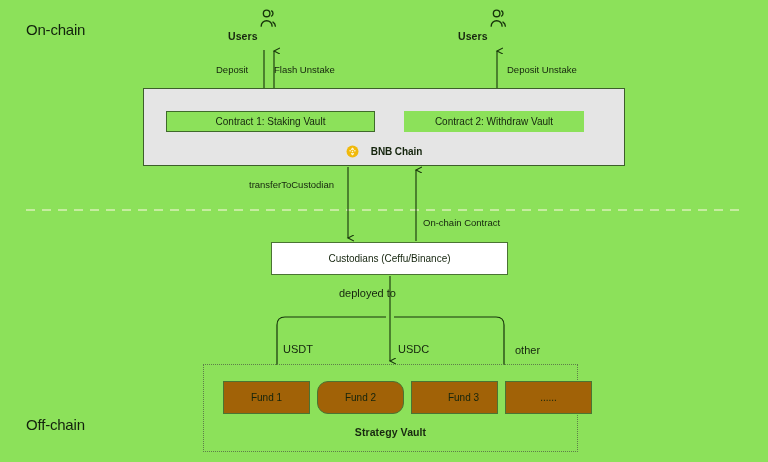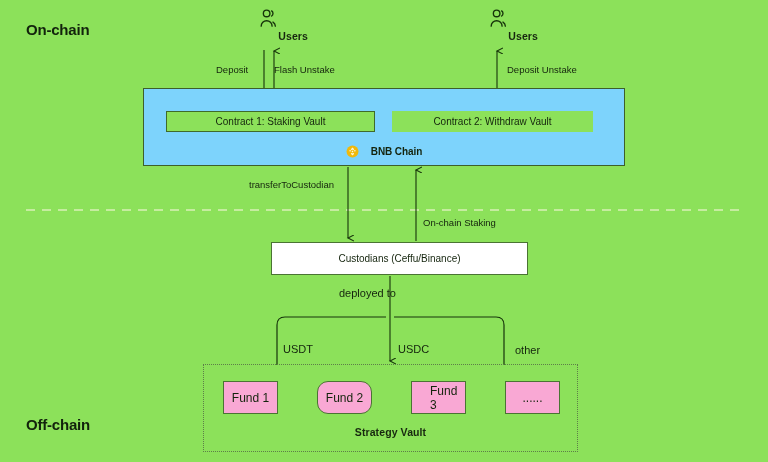--- a/index.html
+++ b/index.html
@@ -25,33 +25,33 @@
     left: 0;
     top: 0;
     width: 768px;
     height: 462px;
     pointer-events: none;
   }
 
   
   .section-title {
     position: absolute;
-    font-weight: bold;
+    font-weight: normal;
     font-size: 15px;
     color: #12220c;
     letter-spacing: -0.2px;
   }
   #title-onchain  { left: 26px; top: 21px; }
   #title-offchain { left: 26px; top: 416px; }
 
   
   .users-group {
     position: absolute;
     width: 80px;
-    text-align: right;
+    text-align: left;
   }
   #users-left  { left: 228px; top: 8px; }
   #users-right { left: 458px; top: 8px; }
   .users-icon {
     display: block;
     margin: 0 auto 2px auto;
     width: 22px;
     height: 20px;
   }
   .users-label {
@@ -61,21 +61,21 @@
     letter-spacing: 0.1px;
   }
 
   
   #bnb-panel {
     position: absolute;
     left: 143px;
     top: 88px;
     width: 482px;
     height: 78px;
-    background: #7dd3fc;
+    background: #e5e5e5;
     border: 1.4px solid #3d5f2b;
     box-sizing: border-box;
   }
   .contract-box {
     position: absolute;
     height: 21px;
     background: #8ce15a;
     box-sizing: border-box;
     font-size: 10px;
     color: #14240d;
@@ -83,23 +83,23 @@
     align-items: center;
     justify-content: center;
   }
   #contract-1 {
     left: 22px;
     top: 22px;
     width: 209px;
     border: 1.2px solid #3f6a2a;
   }
   #contract-2 {
-    left: 248px;
+    left: 260px;
     top: 22px;
-    width: 201px;
+    width: 180px;
     border: none;
   }
   #bnb-brand {
     position: absolute;
     left: 0;
     right: 0;
     top: 56px;
     display: flex;
     align-items: center;
     justify-content: center;
@@ -112,21 +112,21 @@
     color: #14240d;
     letter-spacing: -0.1px;
     padding-left: 7px;
   }
 
   
   #custodians-box {
     position: absolute;
     left: 271px;
     top: 242px;
-    width: 257px;
+    width: 237px;
     height: 33px;
     background: #ffffff;
     border: 1.2px solid #4a7433;
     box-sizing: border-box;
     display: flex;
     align-items: center;
     justify-content: center;
     font-size: 10px;
     color: #14240d;
   }
@@ -137,29 +137,29 @@
     left: 203px;
     top: 364px;
     width: 375px;
     height: 88px;
     border: 1.3px dotted #5d7f48;
     box-sizing: border-box;
   }
   .fund-box {
     position: absolute;
     top: 16px;
-    width: 55px;
+    width: 87px;
     height: 33px;
-    background: #f9a8d4;
+    background: #a16207;
     border: 1.2px solid #4a7433;
     box-sizing: border-box;
     display: flex;
     align-items: center;
     justify-content: center;
-    font-size: 12px;
+    font-size: 10px;
     color: #14240d;
   }
   #fund-1 { left: 19px; }
   #fund-2 { left: 113px; border-radius: 11px; }
   #fund-3 { left: 207px; padding-left: 18px; }
   #fund-4 { left: 301px; }
   #strategy-label {
     position: absolute;
     left: 0;
     right: 0;
@@ -269,19 +269,19 @@
     <div class="fund-box" id="fund-2">Fund 2</div>
     <div class="fund-box" id="fund-3">Fund 3</div>
     <div class="fund-box" id="fund-4">......</div>
     <div id="strategy-label">Strategy Vault</div>
   </div>
 
   <div class="edge-label" id="lbl-deposit">Deposit</div>
   <div class="edge-label" id="lbl-flash-unstake">Flash Unstake</div>
   <div class="edge-label" id="lbl-normal-unstake">Deposit Unstake</div>
   <div class="edge-label" id="lbl-transfer">transferToCustodian</div>
-  <div class="edge-label" id="lbl-onchain-wd">On-chain Staking</div>
+  <div class="edge-label" id="lbl-onchain-wd">On-chain Contract</div>
   <div class="edge-label small" id="lbl-deployed">deployed to</div>
   <div class="edge-label small" id="lbl-usdt">USDT</div>
   <div class="edge-label small" id="lbl-usdc">USDC</div>
   <div class="edge-label small" id="lbl-other">other</div>
 
 </div>
 
 </body></html>

